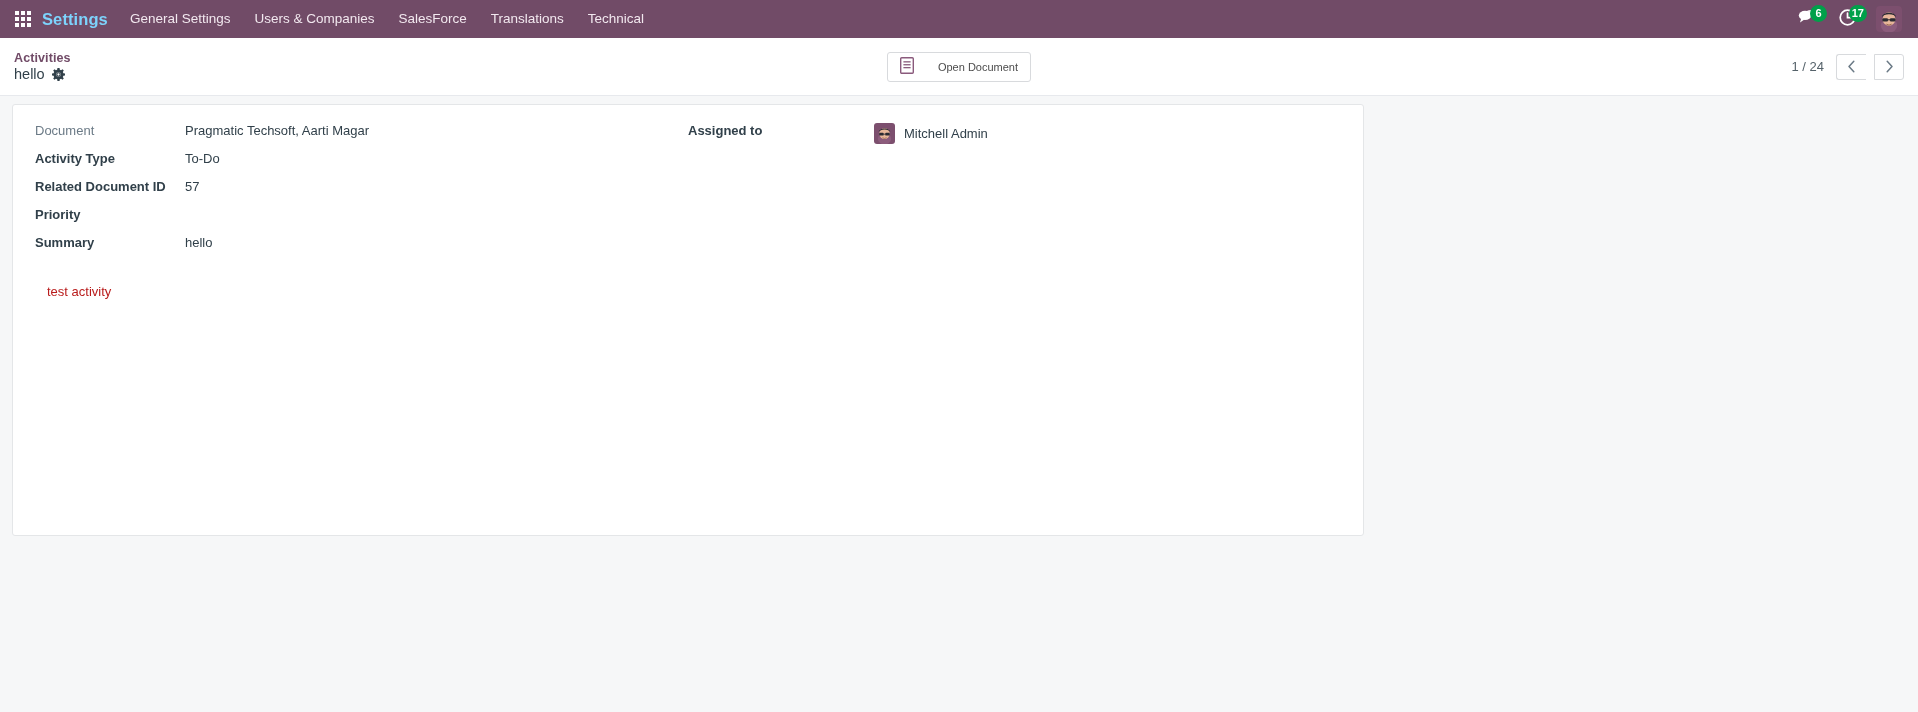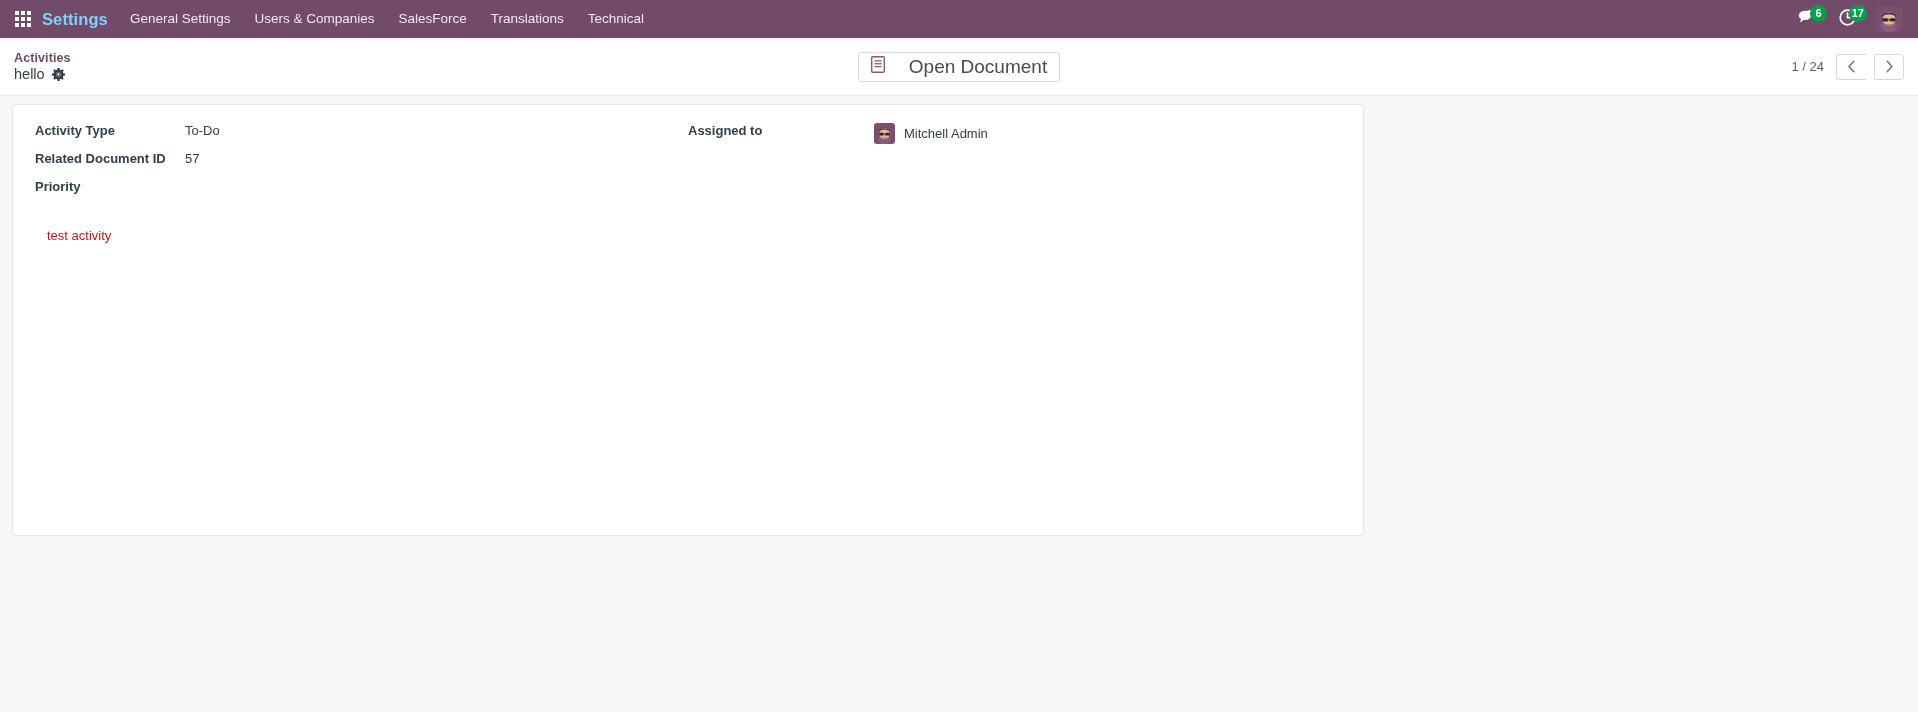--- a/index.html
+++ b/index.html
@@ -129,21 +129,21 @@
   .btn-open-doc {
     pointer-events: auto;
     display: inline-flex;
     align-items: center;
     gap: 24px;
     height: 30px;
     padding: 0 12px;
     background: #fff;
     border: 1px solid #d8dadd;
     border-radius: 3px;
-    font-size: 19px;
+    font-size: 11px;
     color: #4c4c4c;
     cursor: pointer;
     white-space: nowrap;
   }
 
   .pager {
     margin-left: auto;
     display: flex;
     align-items: center;
     gap: 8px;
@@ -335,31 +335,39 @@
   </div>
 </div>
 
 <div class="form-area">
   <div class="sheet">
     <div class="group-row">
 
       <div class="col left">
         <table class="fields">
           <tbody>
+              <tr class="field-row">
+            <td class="flabel">Document</td>
+            <td class="fvalue">Pragmatic Techsoft, Aarti Magar</td>
+          </tr>
           <tr class="field-row">
             <td class="flabel req">Activity Type</td>
             <td class="fvalue">To-Do</td>
           </tr>
           <tr class="field-row">
             <td class="flabel req">Related Document ID</td>
             <td class="fvalue">57</td>
           </tr>
           <tr class="field-row">
             <td class="flabel req">Priority</td>
             <td class="fvalue empty">&nbsp;</td>
+          </tr>
+          <tr class="field-row">
+            <td class="flabel req">Summary</td>
+            <td class="fvalue">hello</td>
           </tr>
         </tbody>
           </table>
       </div>
 
       <div class="col right">
         <table class="fields">
           <tbody>
           <tr class="field-row">
             <td class="flabel req">Assigned to</td>

